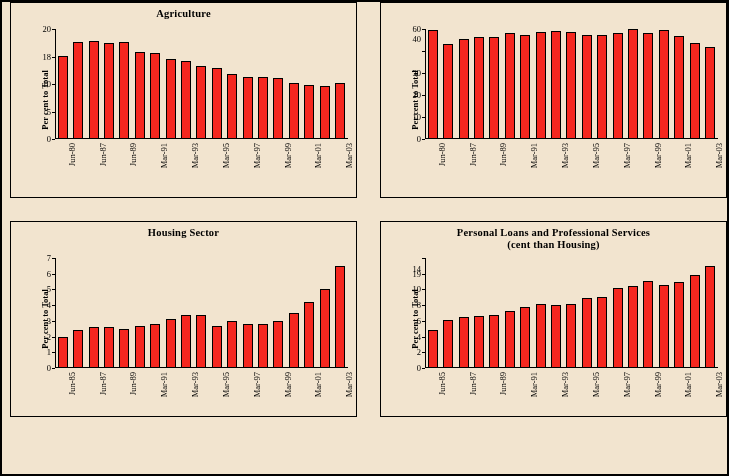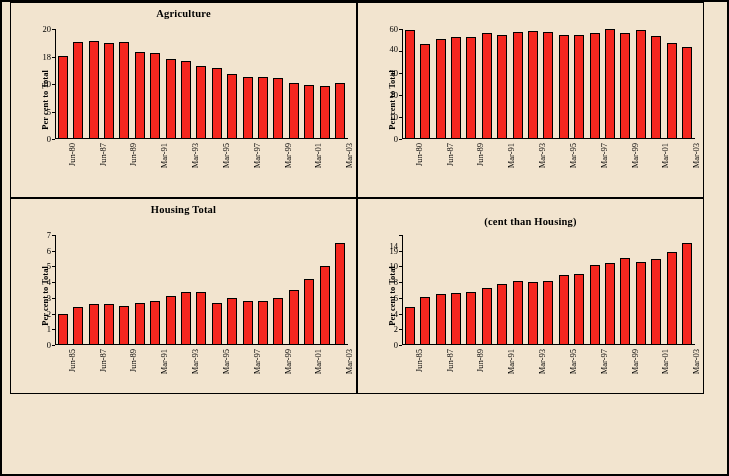--- a/index.html
+++ b/index.html
@@ -22,21 +22,21 @@
     font-size:13.5px;
     font-weight:bold;
     letter-spacing:0.3px;
     margin-top:8px;
     margin-bottom:4px;
   }
   .grid{
     display:grid;
     grid-template-columns:347px 347px;
     grid-template-rows:196px 196px;
-    gap:0;
+    gap:23px;
     padding:0 8px;
     box-sizing:border-box;
   }
   .panel{
     position:relative;
     border:1px solid #000;
     background:#f2e4cf;
     box-sizing:border-box;
   }
   .panel-title{
@@ -184,21 +184,21 @@
           <div class="axis-line yaxis"></div>
           <div class="axis-line xaxis"></div>
           <div class="ytick" style="top: 110px;">0</div>
           <div class="ytickmark" style="top: 110px;"></div>
           <div class="ytick" style="top: 88px;">10</div>
           <div class="ytickmark" style="top: 88px;"></div>
           <div class="ytick" style="top: 66px;">20</div>
           <div class="ytickmark" style="top: 66px;"></div>
           <div class="ytick" style="top: 44px;">30</div>
           <div class="ytickmark" style="top: 44px;"></div>
-          <div class="ytick" style="top: 20px;">40</div>
+          <div class="ytick" style="top: 10px;">40</div>
           <div class="ytickmark" style="top: 22px;"></div>
           <div class="ytick" style="top: 0px;">60</div>
           <div class="ytickmark" style="top: 0px;"></div>
           <div class="bars">
             <div class="bar" style="height: 108.68px; background: rgb(245, 39, 31);"></div>
             <div class="bar" style="height: 94.6px; background: rgb(245, 39, 31);"></div>
             <div class="bar" style="height: 99.66px; background: rgb(245, 39, 31);"></div>
             <div class="bar" style="height: 101.64px; background: rgb(245, 39, 31);"></div>
             <div class="bar" style="height: 101.86px; background: rgb(245, 39, 31);"></div>
             <div class="bar" style="height: 106.04px; background: rgb(245, 39, 31);"></div>
@@ -225,21 +225,21 @@
             <div class="xlab" style="left: 165.921px;">Mar-95</div>
             <div class="xlab" style="left: 196.763px;">Mar-97</div>
             <div class="xlab" style="left: 227.605px;">Mar-99</div>
             <div class="xlab" style="left: 258.447px;">Mar-01</div>
             <div class="xlab" style="left: 289.289px;">Mar-03</div>
           </div>
         </div>
     </div>
 
     <div class="panel">
-      <div class="panel-title">Housing Total</div>
+      <div class="panel-title">Housing Sector</div>
       <div class="ylabel">Per cent to Total</div>
       <div class="plot" style="top: 36px; height: 110px;">
           <div class="axis-line yaxis"></div>
           <div class="axis-line xaxis"></div>
           <div class="ytick" style="top: 110px;">0</div>
           <div class="ytickmark" style="top: 110px;"></div>
           <div class="ytick" style="top: 94.2857px;">1</div>
           <div class="ytickmark" style="top: 94.2857px;"></div>
           <div class="ytick" style="top: 78.5714px;">2</div>
           <div class="ytickmark" style="top: 78.5714px;"></div>
@@ -284,21 +284,21 @@
             <div class="xlab" style="left: 196.763px;">Mar-97</div>
             <div class="xlab" style="left: 227.605px;">Mar-99</div>
             <div class="xlab" style="left: 258.447px;">Mar-01</div>
             <div class="xlab" style="left: 289.289px;">Mar-03</div>
           </div>
         </div>
     </div>
 
     <div class="panel">
       <div class="panel-title">
-        <br>
+        <span>Personal Loans and Professional Services</span><br>
         <span>(cent than Housing)</span>
       </div>
       <div class="ylabel">Per cent to Total</div>
       <div class="plot" style="top: 36px; height: 110px;">
           <div class="axis-line yaxis"></div>
           <div class="axis-line xaxis"></div>
           <div class="ytick" style="top: 110px;">0</div>
           <div class="ytickmark" style="top: 110px;"></div>
           <div class="ytick" style="top: 94.2857px;">2</div>
           <div class="ytickmark" style="top: 94.2857px;"></div>

